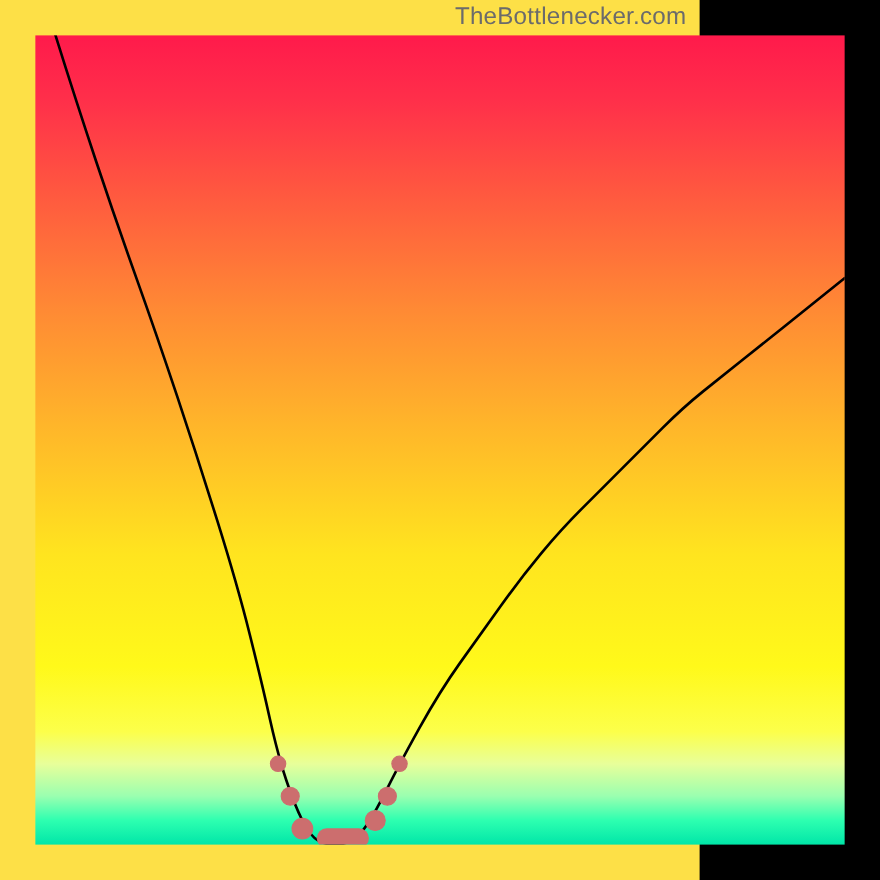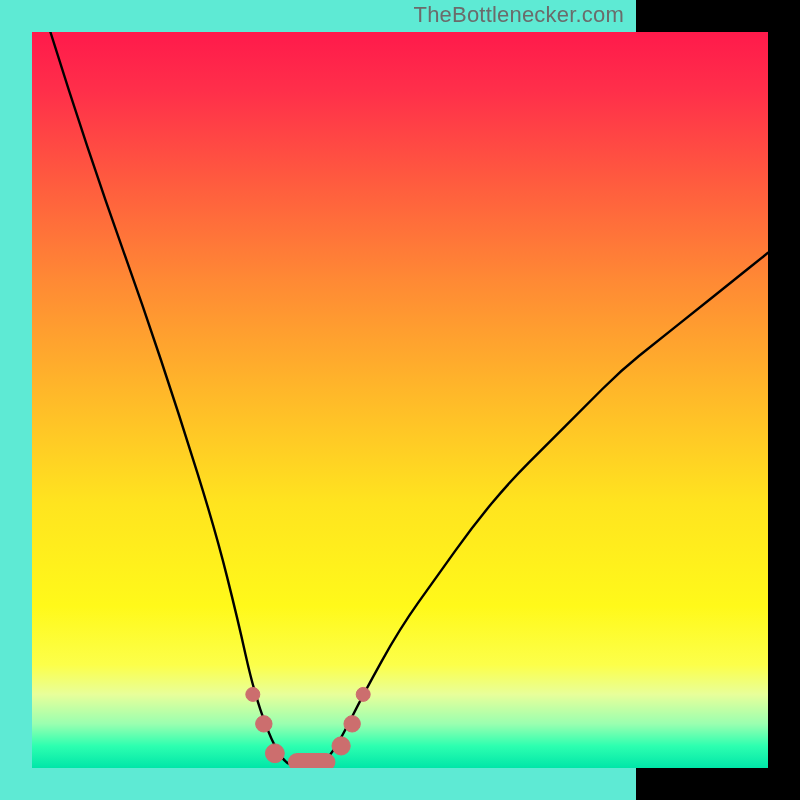--- a/index.html
+++ b/index.html
@@ -10,21 +10,21 @@
     overflow: hidden;
     background: #000;
     font-family: Arial, Helvetica, sans-serif;
   }
   .frame {
     position: absolute;
     top: 0;
     left: 0;
     width: 636px;
     height: 800px;
-    background: #5eead4;
+    background: #fde047;
   }
   .plot-area {
     position: absolute;
     top: 32px;
     left: 32px;
     width: 736px;
     height: 736px;
     overflow: hidden;
   }
   .gradient {

